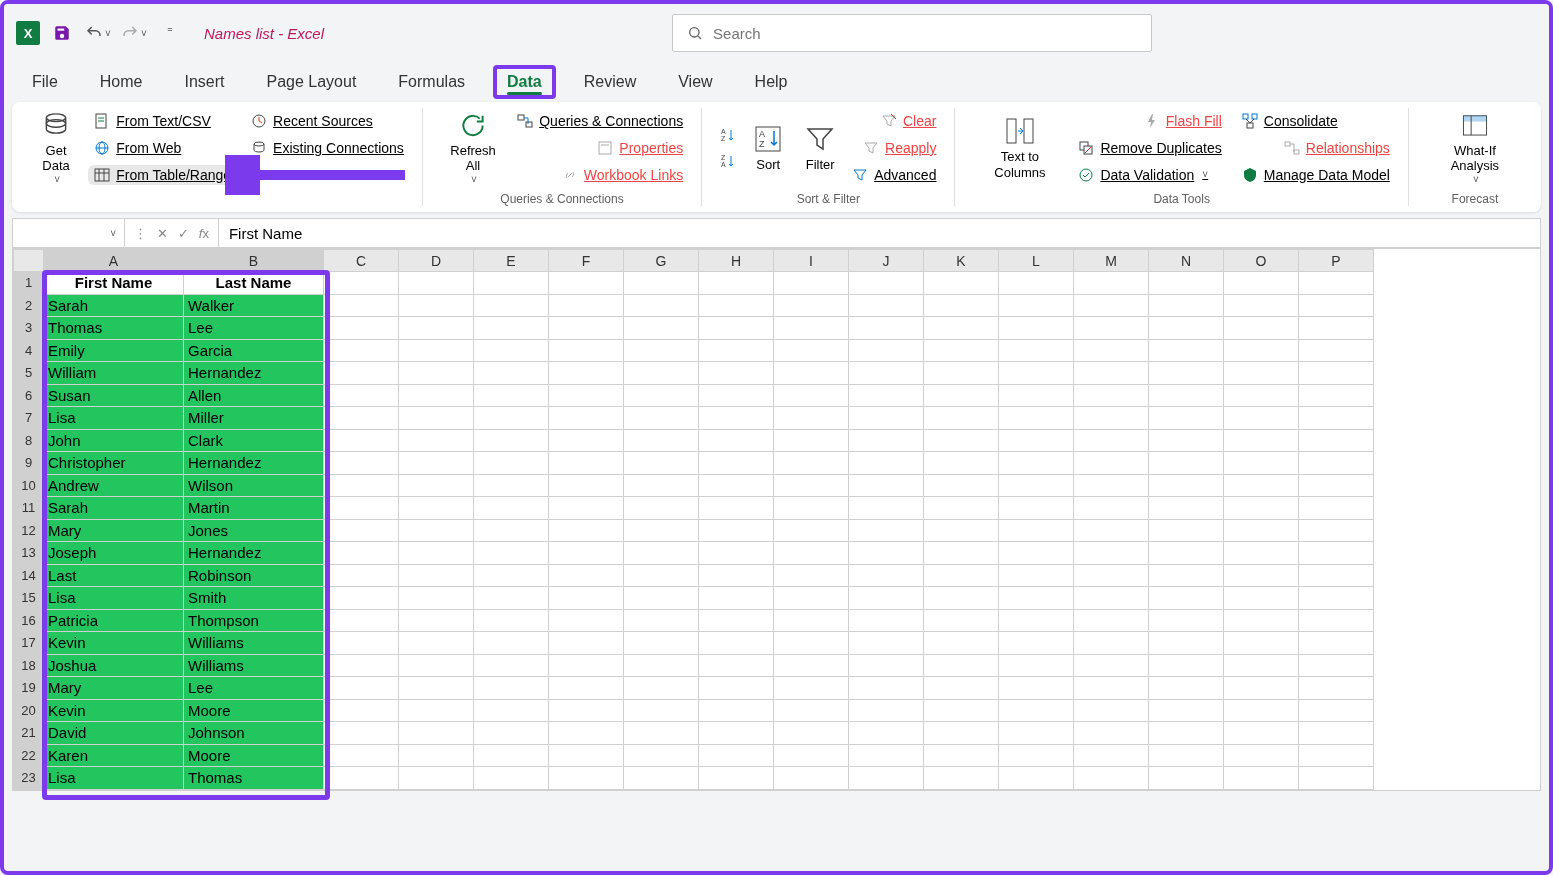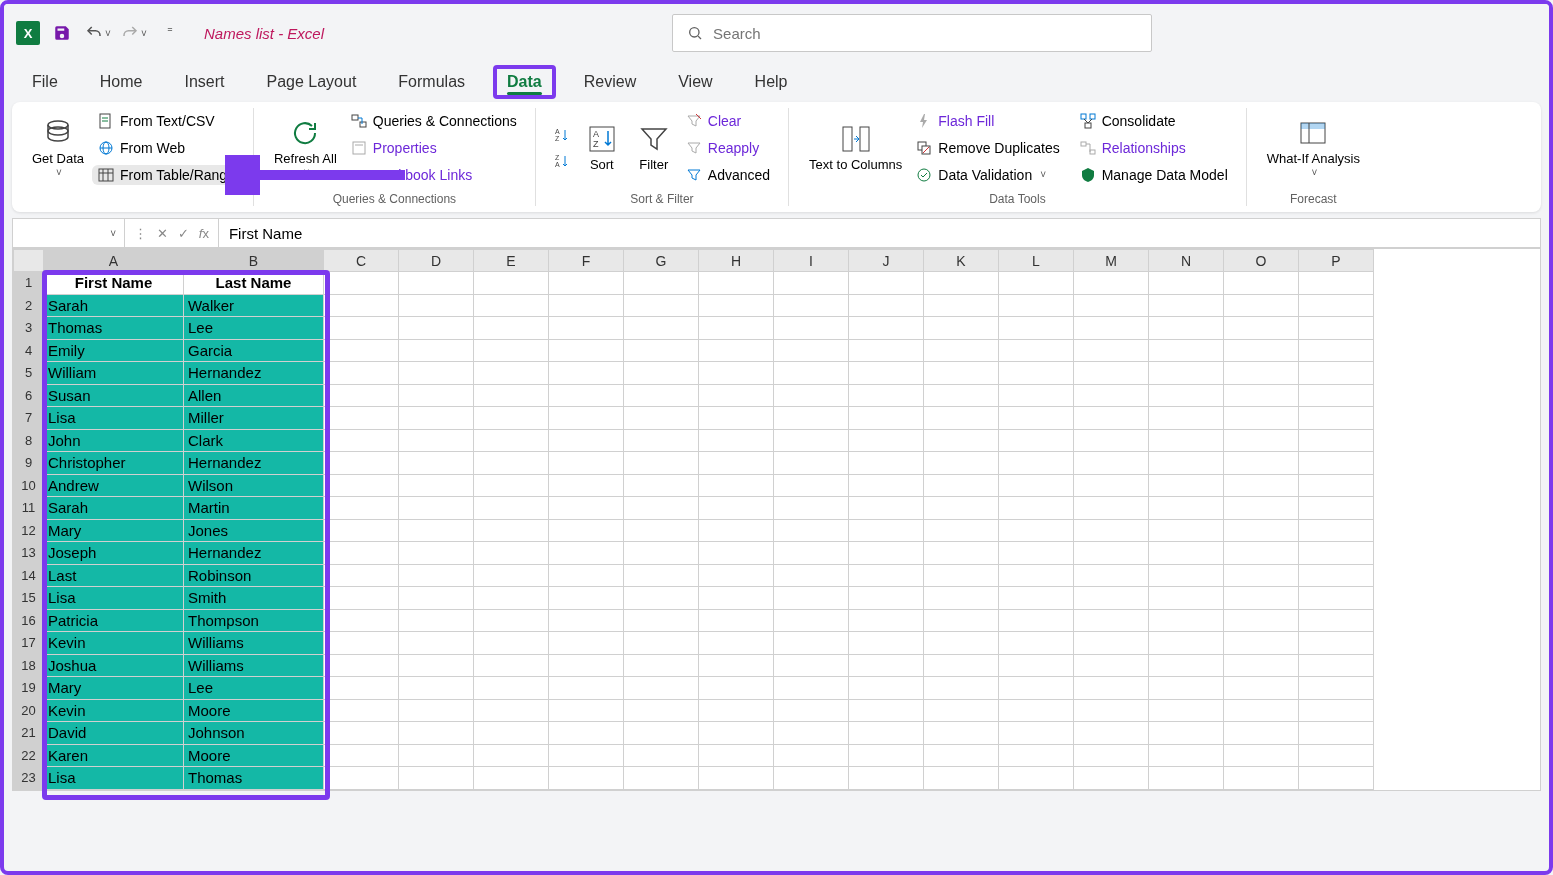--- a/index.html
+++ b/index.html
@@ -23,22 +23,22 @@
 .tab-highlight { border: 4px solid #7c3aed; padding: 4px 10px; border-radius: 4px; }
 
 
 .ribbon { background: #fff; margin: 0 8px; border-radius: 8px; box-shadow: 0 1px 3px rgba(0,0,0,0.1); display: flex; height: 110px; padding: 6px 0; }
 .rgroup { border-right: 1px solid #e0e0e0; padding: 0 12px; display: flex; flex-direction: column; justify-content: space-between; position: relative; }
 .rgroup-label { font-size: 12px; color: #616161; text-align: center; padding-top: 4px; }
 .rgroup-body { display: flex; height: 80px; }
 .bigbtn { display: flex; flex-direction: column; align-items: center; justify-content: center; padding: 2px 8px; cursor: pointer; font-size: 13px; text-align: center; line-height: 1.2; border-radius: 4px; min-width: 52px; }
 .bigbtn .icn { width: 32px; height: 32px; margin-bottom: 2px; }
 .smallbtns { display: flex; flex-direction: column; justify-content: space-around; }
-.smallbtn { display: flex; align-items: center; gap: 6px; padding: 2px 6px; font-size: 14px; cursor: pointer; border-radius: 3px; white-space: nowrap; }
-.smallbtn.disabled { color: #6d28d9; }
+.smallbtn { display: flex; align-items: center; gap: 6px; padding: 2px 6px; font-size: 14px; cursor: pointer; border-radius: 3px; white-space: nowrap; text-decoration: underline; }
+.smallbtn.disabled { color: #ef4444; justify-content: flex-end; }
 .smallbtn .sicn { width: 16px; height: 16px; }
 .highlight-btn { background: #e8e8e8; border-radius: 6px; position: relative; }
 
 
 .arrow-annot { position: absolute; left: 225px; top: 155px; z-index: 100; pointer-events: none; }
 .arrow-annot svg { width: 190px; height: 40px; }
 
 
 .formulabar { height: 30px; display: flex; align-items: center; margin: 6px 8px 0 8px; background: #fff; border: 1px solid #d0d0d0; }
 .namebox { width: 112px; border-right: 1px solid #d0d0d0; padding: 0 8px; font-size: 14px; display: flex; align-items: center; height: 100%; justify-content: space-between; }
@@ -47,21 +47,21 @@
 .fb-input { flex: 1; padding: 0 10px; font-size: 15px; }
 
 
 .grid-container { margin: 0 8px; background: #fff; border: 1px solid #d0d0d0; overflow: hidden; }
 .grid { border-collapse: collapse; table-layout: fixed; }
 .grid th.rowhead, .grid td.rowhead { width: 30px; background: #e8e8e8; border: 1px solid #d0d0d0; text-align: center; font-size: 13px; color: #333; font-weight: normal; }
 .grid th.colhead { background: #e8e8e8; border: 1px solid #d0d0d0; text-align: center; font-size: 14px; font-weight: normal; color: #333; height: 22px; }
 .grid th.colhead.sel { background: #d0d0d0; }
 .grid td.rowhead.sel { background: #d0d0d0; }
 .grid td.cell { border: 1px solid #d0d0d0; font-size: 15px; padding: 0 4px; height: 22.5px; white-space: nowrap; overflow: hidden; }
-.grid td.cell.datacell { background: #14b8a6; }
+.grid td.cell.datacell { background: #22c55e; }
 .grid td.cell.header-cell { background: #fff; font-weight: bold; text-align: center; }
 .col-w { width: 140px; }
 .col-narrow { width: 75px; }
 
 
 .sel-border { position: absolute; border: 5px solid #7c3aed; pointer-events: none; z-index: 50; border-radius: 4px; }
 .chev { font-size: 10px; color: #555; margin-left: 2px; }
 </style>
 </head>
 <body>
@@ -144,20 +144,37 @@
           </div>
         <div class="smallbtn highlight-btn">
             <svg class="sicn" viewBox="0 0 16 16">
               <rect x="1" y="2" width="14" height="12" fill="none" stroke="#444"></rect>
               <line x1="1" y1="6" x2="15" y2="6" stroke="#444"></line>
               <line x1="5" y1="2" x2="5" y2="14" stroke="#444"></line>
               <line x1="10" y1="2" x2="10" y2="14" stroke="#444"></line>
             </svg>
             <span>From Table/Range</span>
           </div>
+      </div>
+      <div class="smallbtns" style="margin-left:8px">
+        <div class="smallbtn">
+            <svg class="sicn" viewBox="0 0 16 16">
+              <circle cx="8" cy="8" r="6" fill="none" stroke="#444"></circle>
+              <path d="M8 4v4l3 2" stroke="#d83b01" fill="none"></path>
+            </svg>
+            <span>Recent Sources</span>
+          </div>
+        <div class="smallbtn">
+            <svg class="sicn" viewBox="0 0 16 16">
+              <ellipse cx="8" cy="4" rx="5" ry="2" fill="none" stroke="#444"></ellipse>
+              <path d="M3 4v6c0 1.1 2.2 2 5 2s5-.9 5-2V4" fill="none" stroke="#444"></path>
+            </svg>
+            <span>Existing Connections</span>
+          </div>
+        <div style="height:20px"></div>
       </div>
     </div>
   </div>
 
   <div class="rgroup">
     <div class="rgroup-body">
       <div class="bigbtn">
         <svg class="icn" viewBox="0 0 32 32">
             <path d="M26 16a10 10 0 1 1-3-7" fill="none" stroke="#107c41" stroke-width="2"></path>
             <path d="M26 6v6h-6" fill="none" stroke="#107c41" stroke-width="2"></path>

